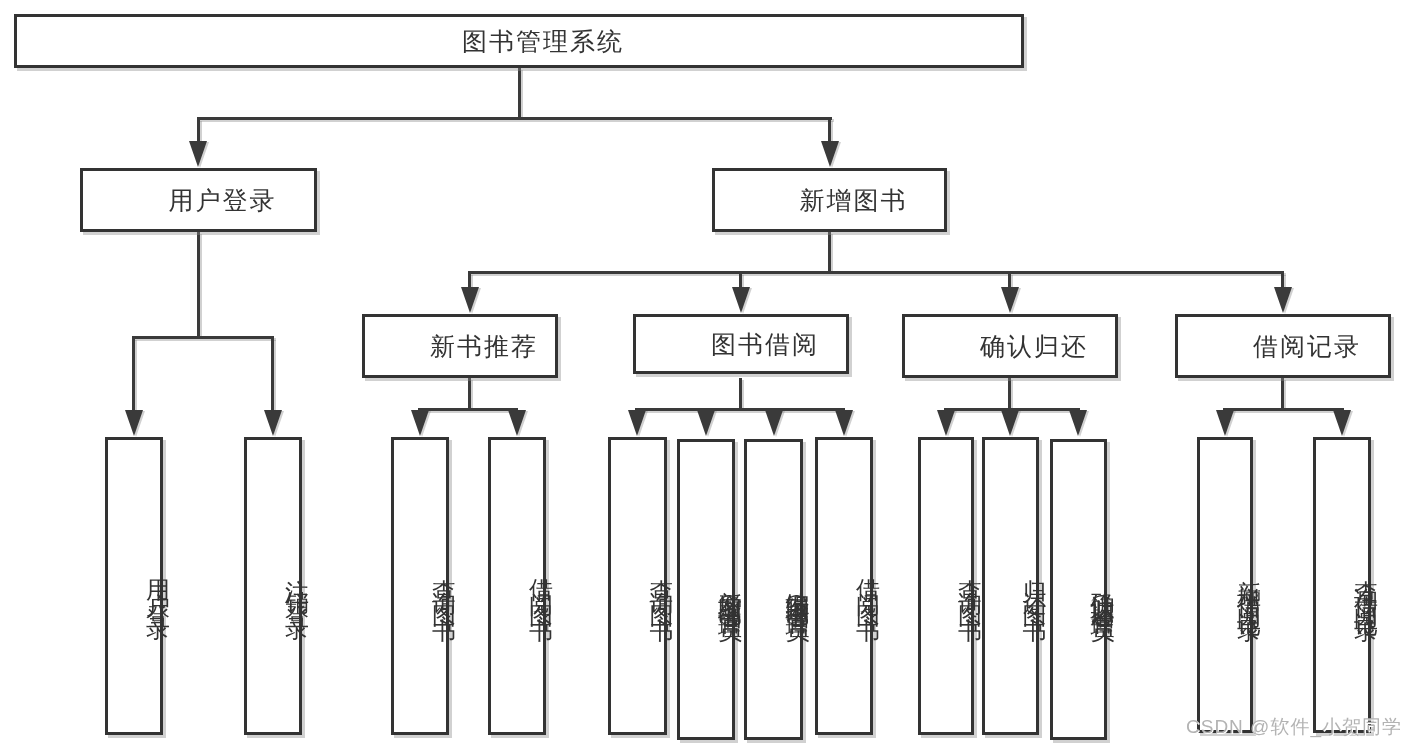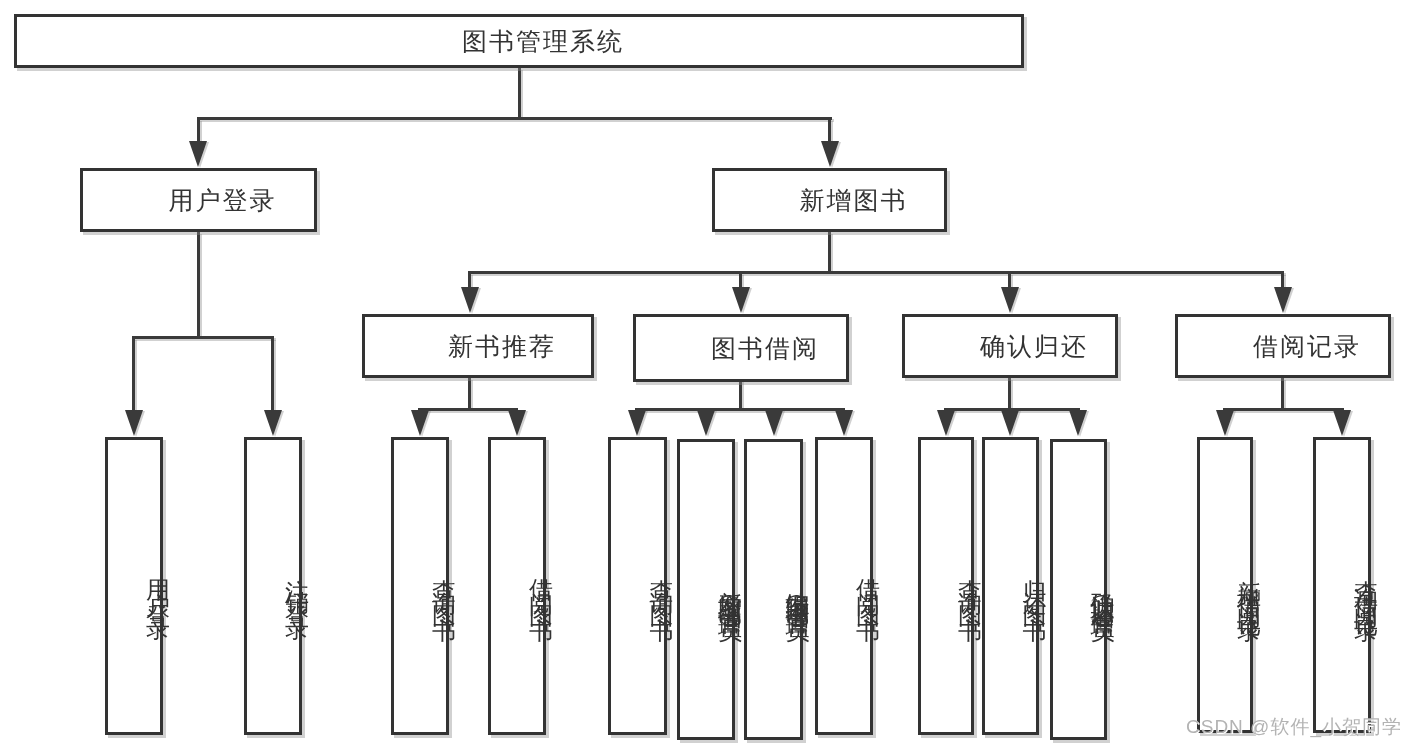--- a/index.html
+++ b/index.html
@@ -114,24 +114,24 @@
   <div id="layer-nodes">
       <div class="node h" style="left: 14px; top: 14px; width: 1010px; height: 54px;">
         <span class="label">图书管理系统</span>
       </div>
       <div class="node h" style="left: 80px; top: 168px; width: 237px; height: 64px;">
         <span class="label">用户登录</span>
       </div>
       <div class="node h" style="left: 712px; top: 168px; width: 235px; height: 64px;">
         <span class="label">新增图书</span>
       </div>
-      <div class="node h" style="left: 362px; top: 314px; width: 232px; height: 64px;">
+      <div class="node h" style="left: 362px; top: 314px; width: 196px; height: 64px;">
         <span class="label">新书推荐</span>
       </div>
-      <div class="node h" style="left: 633px; top: 314px; width: 216px; height: 68px;">
+      <div class="node h" style="left: 633px; top: 314px; width: 216px; height: 60px;">
         <span class="label">图书借阅</span>
       </div>
       <div class="node h" style="left: 902px; top: 314px; width: 216px; height: 64px;">
         <span class="label">确认归还</span>
       </div>
       <div class="node h" style="left: 1175px; top: 314px; width: 216px; height: 64px;">
         <span class="label">借阅记录</span>
       </div>
       <div class="node v" style="left: 105px; top: 437px; width: 58px; height: 298px;">
         <span class="label" style="letter-spacing: 13px;">用户登录</span>

